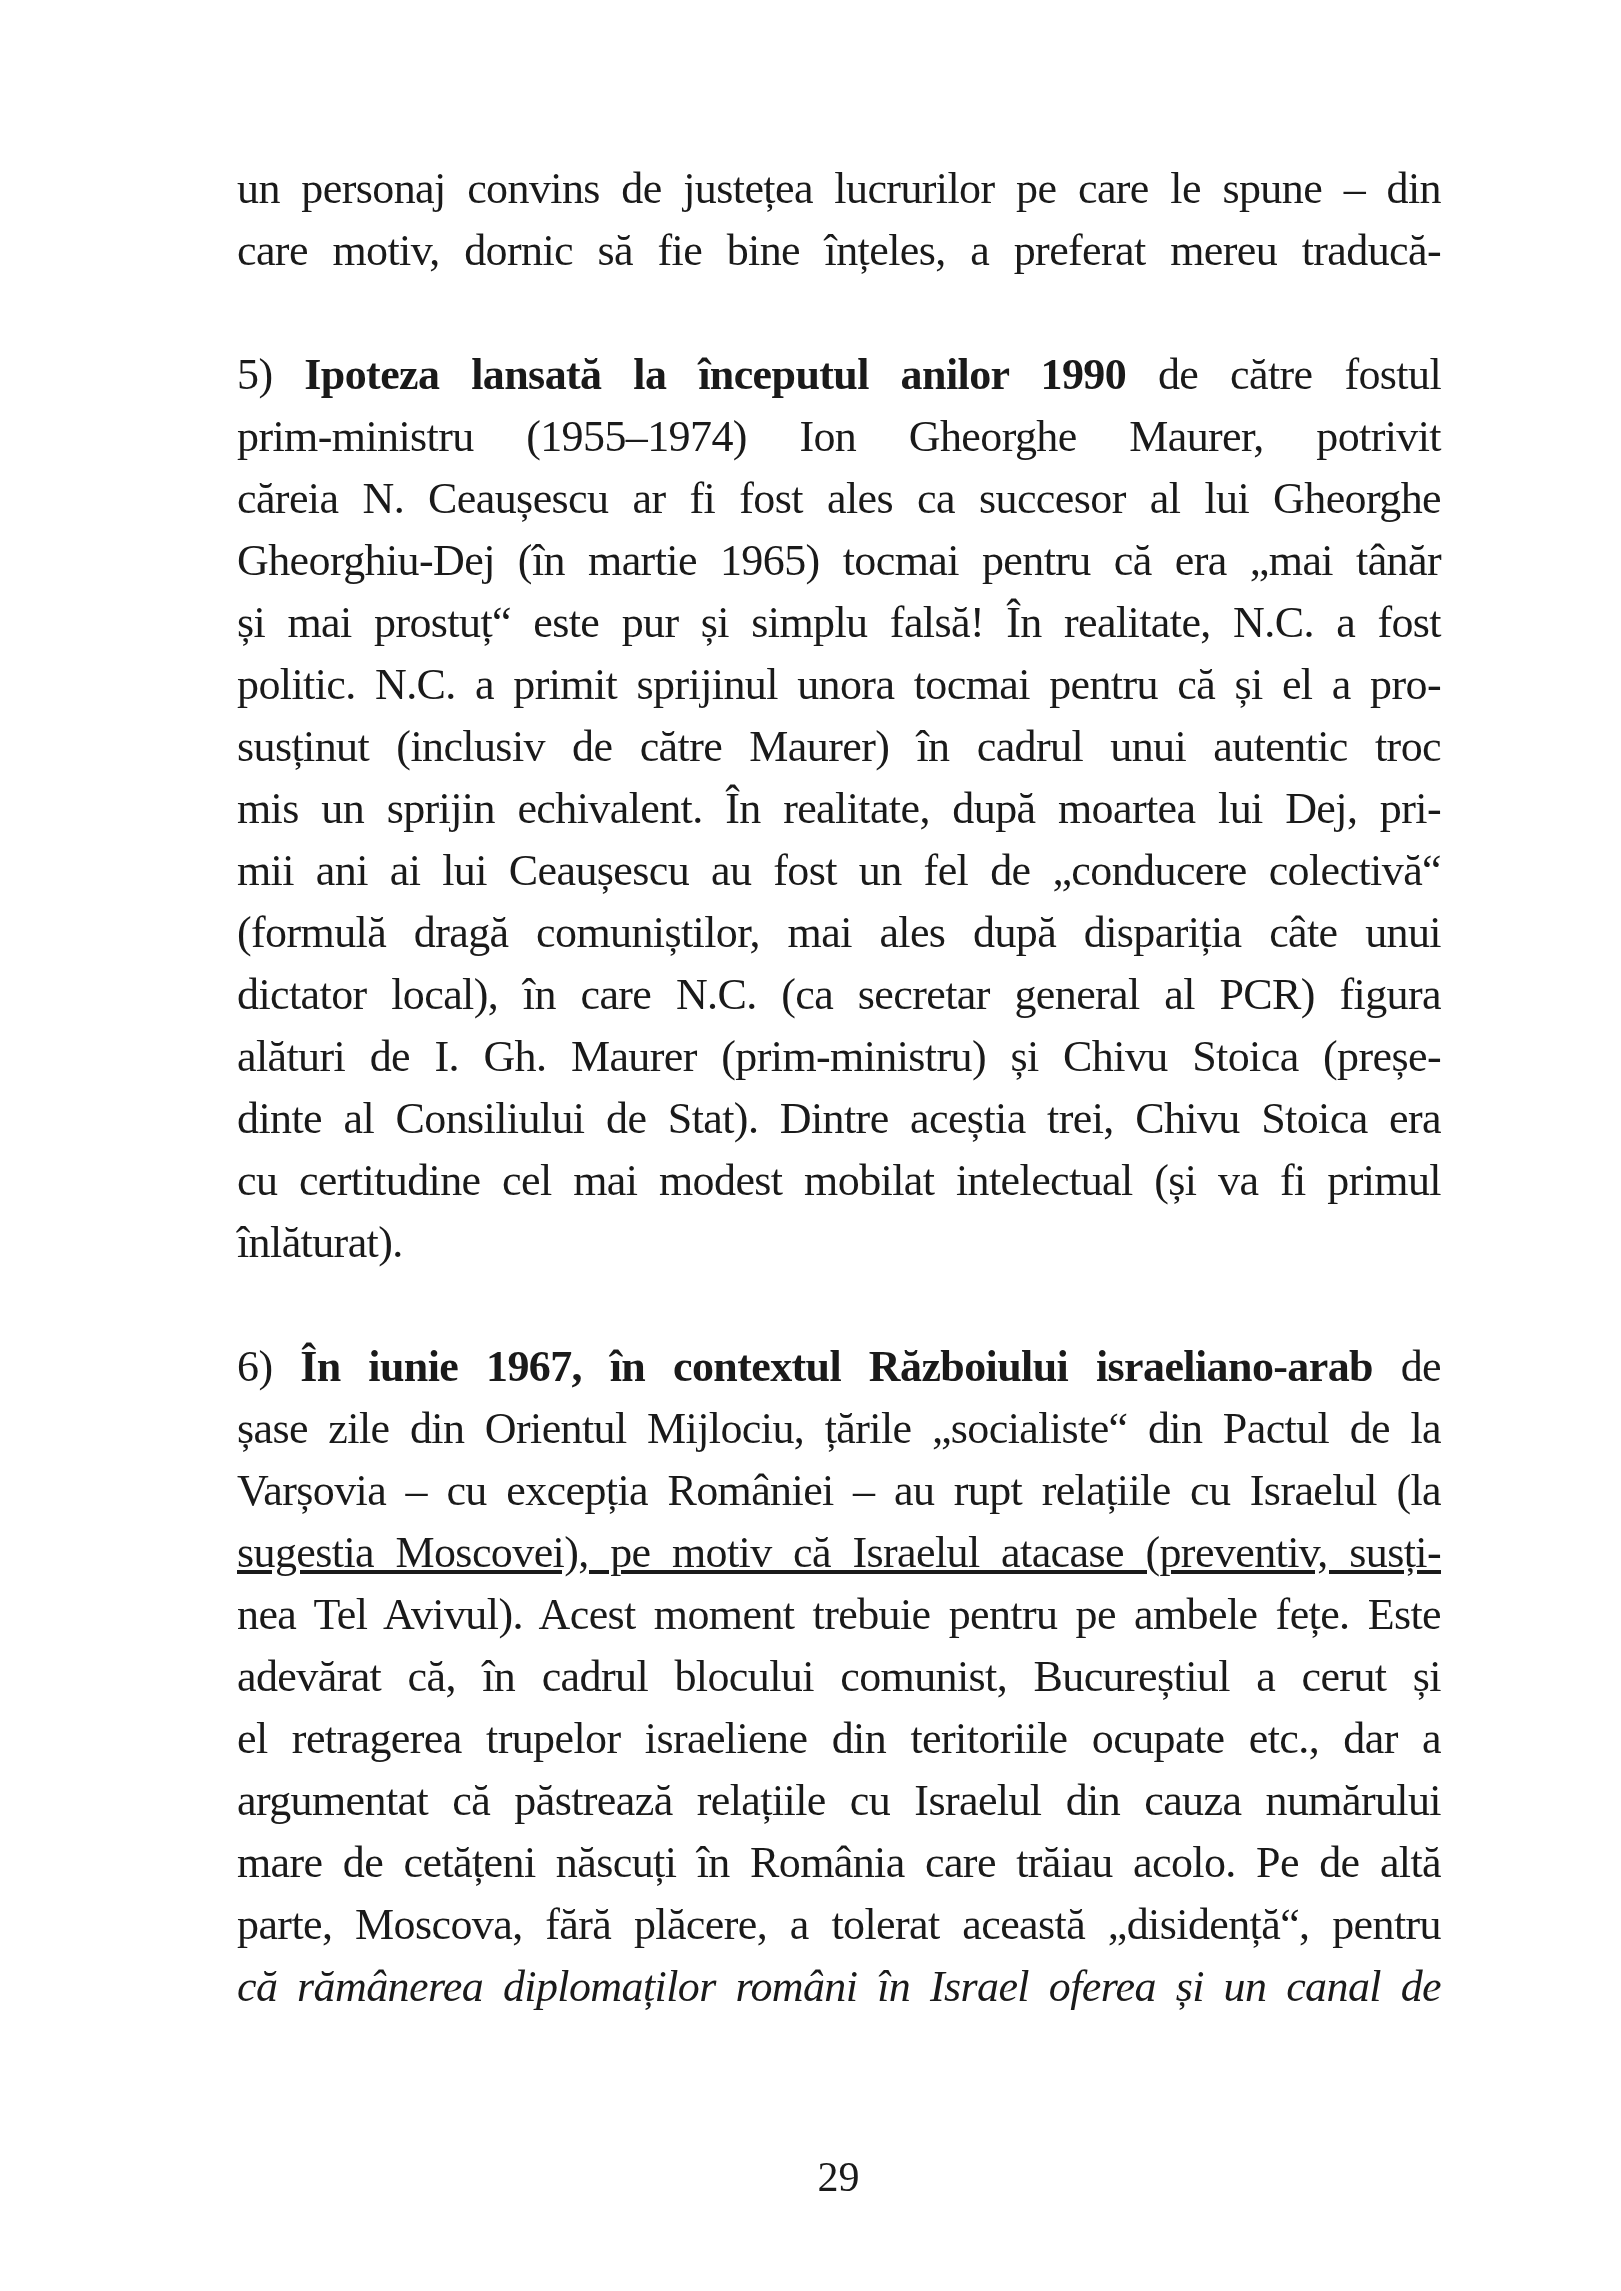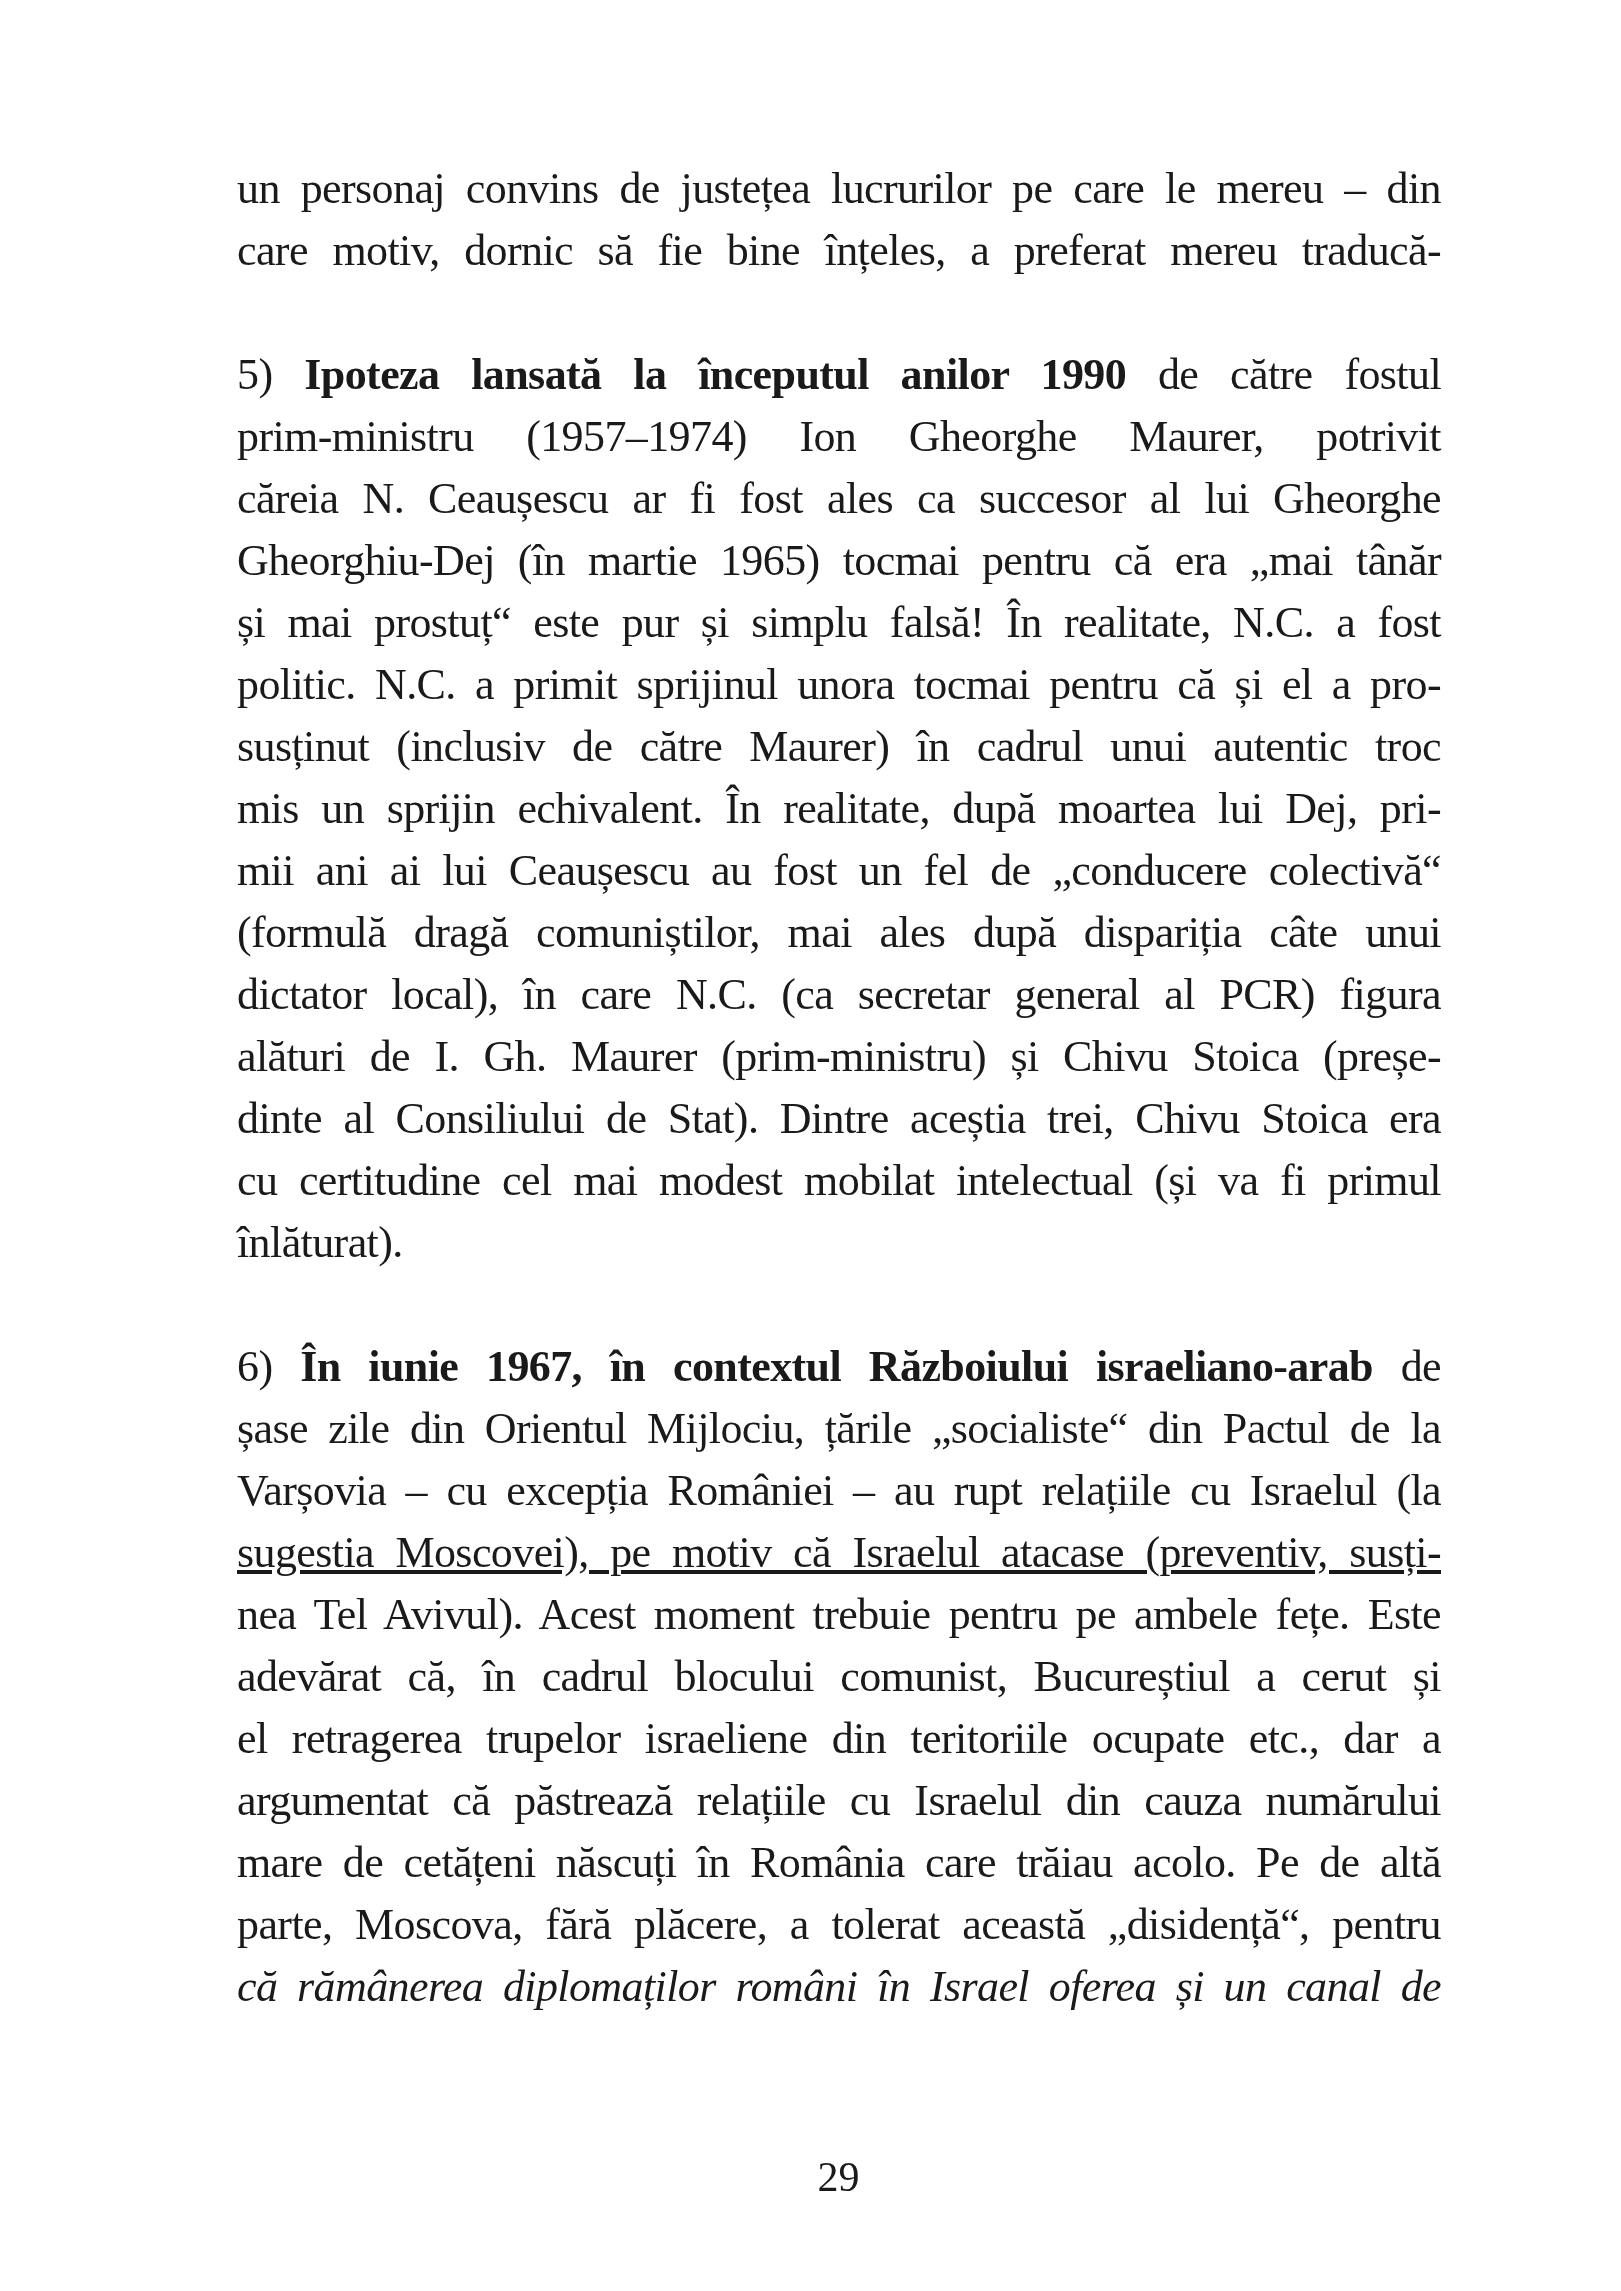--- a/index.html
+++ b/index.html
@@ -39,26 +39,26 @@
     font-size: 42px;
     color: #1a1a1a;
   }
 </style>
 </head>
 <body>
 
 <div id="page">
   <div id="text-block">
       <div class="paragraph">
-        <div class="line" style="white-space: nowrap;"><span>un personaj convins de justețea lucrurilor pe care le mereu – din</span></div>
+        <div class="line" style="white-space: nowrap;"><span>un personaj convins de justețea lucrurilor pe care le spune – din</span></div>
         <div class="line" style="white-space: nowrap;"><span>care motiv, dornic să fie bine înțeles, a preferat mereu traducă-</span></div>
       </div>
       <div class="paragraph">
         <div class="line" style="white-space: nowrap;"><span>5) </span><span class="seg-bold">Ipoteza lansată la începutul anilor 1990</span><span> de către fostul</span></div>
-        <div class="line" style="white-space: nowrap;"><span>prim-ministru (1957–1974) Ion Gheorghe Maurer, potrivit</span></div>
+        <div class="line" style="white-space: nowrap;"><span>prim-ministru (1955–1974) Ion Gheorghe Maurer, potrivit</span></div>
         <div class="line" style="white-space: nowrap;"><span>căreia N. Ceaușescu ar fi fost ales ca succesor al lui Gheorghe</span></div>
         <div class="line" style="white-space: nowrap;"><span>Gheorghiu-Dej (în martie 1965) tocmai pentru că era „mai tânăr</span></div>
         <div class="line" style="white-space: nowrap;"><span>și mai prostuț“ este pur și simplu falsă! În realitate, N.C. a fost</span></div>
         <div class="line" style="white-space: nowrap;"><span>politic. N.C. a primit sprijinul unora tocmai pentru că și el a pro-</span></div>
         <div class="line" style="white-space: nowrap;"><span>susținut (inclusiv de către Maurer) în cadrul unui autentic troc</span></div>
         <div class="line" style="white-space: nowrap;"><span>mis un sprijin echivalent. În realitate, după moartea lui Dej, pri-</span></div>
         <div class="line" style="white-space: nowrap;"><span>mii ani ai lui Ceaușescu au fost un fel de „conducere colectivă“</span></div>
         <div class="line" style="white-space: nowrap;"><span>(formulă dragă comuniștilor, mai ales după dispariția câte unui</span></div>
         <div class="line" style="white-space: nowrap;"><span>dictator local), în care N.C. (ca secretar general al PCR) figura</span></div>
         <div class="line" style="white-space: nowrap;"><span>alături de I. Gh. Maurer (prim-ministru) și Chivu Stoica (preșe-</span></div>

